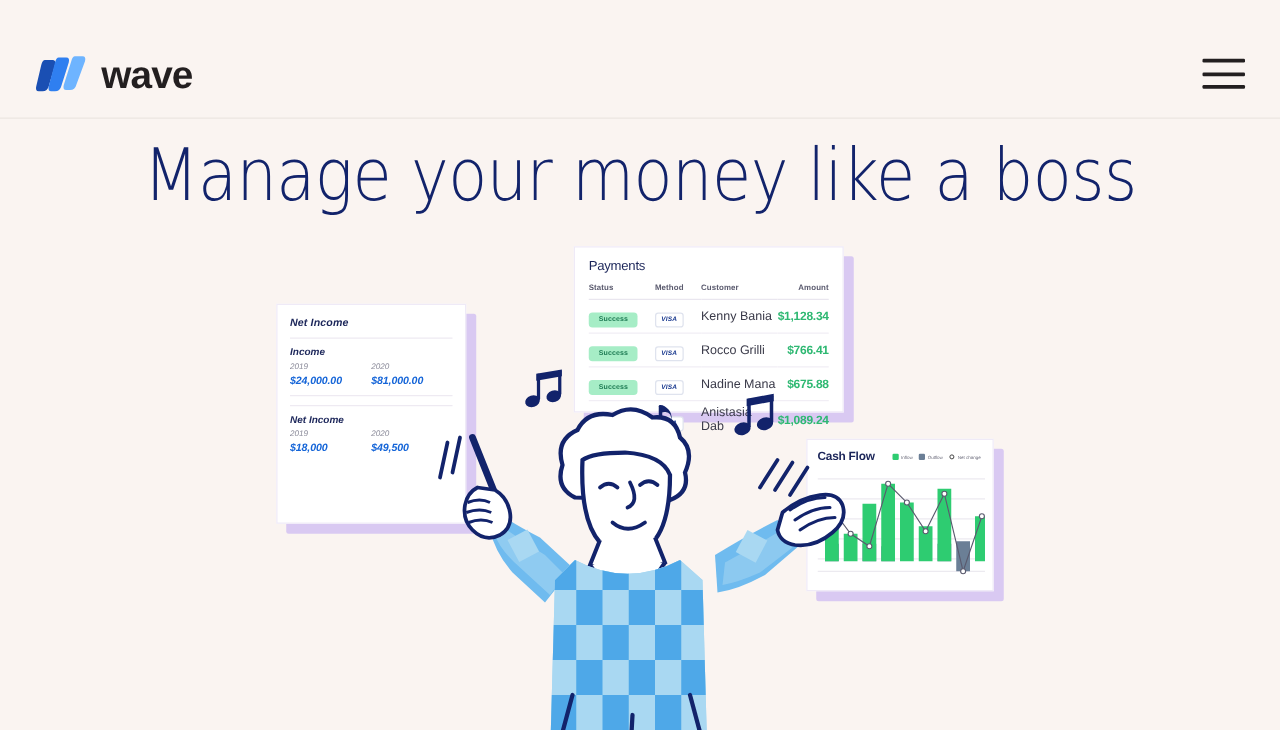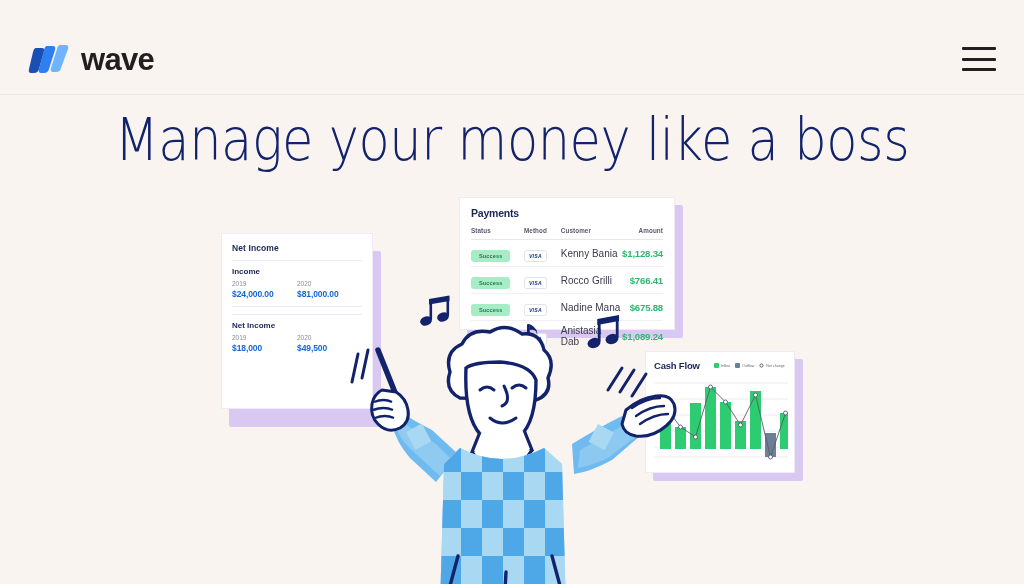--- a/index.html
+++ b/index.html
@@ -43,34 +43,34 @@
   
   .card {
     position: absolute; background: #ffffff;
     border: 1px solid #efeaf7;
   }
   .card-shadow {
     position: absolute; background: #d9c9f2; border-radius: 2px;
   }
 
   
-  #net-income-card { left: 221px; top: 209px; width: 152px; height: 176px; padding: 9px 10px 0 10px; }
+  #net-income-card { left: 221px; top: 219px; width: 152px; height: 176px; padding: 9px 10px 0 10px; font-style: italic; }
   #net-income-shadow { left: 229px; top: 227px; width: 152px; height: 176px; }
   .ni-title { font-size: 8.5px; font-weight: bold; color: #1b2559; letter-spacing: .1px; }
   .ni-rule { height: 1px; background: #eeeaf2; margin: 7px 0 6px 0; }
   .ni-section-label { font-size: 8px; font-weight: bold; color: #1b2559; margin-bottom: 4px; }
   .ni-row { display: flex; }
   .ni-col { width: 50%; }
   .ni-year { font-size: 6.5px; color: #8a8a99; margin-bottom: 2px; }
   .ni-val { font-size: 8.5px; font-weight: bold; color: #1565d8; letter-spacing: -.1px; }
 
   
   #payments-card { left: 459px; top: 173px; width: 216px; height: 133px; padding: 9px 11px 0 11px; }
   #payments-shadow { left: 467px; top: 181px; width: 216px; height: 133px; }
-  .pay-title { font-size: 10.5px; font-weight: bold; color: #1b2559; margin-bottom: 8px; letter-spacing: -.2px; }
+  .pay-title { font-size: 10.5px; font-weight: normal; color: #1b2559; margin-bottom: 8px; letter-spacing: -.2px; }
   .pay-table { width: 100%; border-collapse: collapse; }
   .pay-table th {
     font-size: 6.3px; font-weight: bold; color: #5a5a6e; text-align: left;
     padding-bottom: 5px; border-bottom: 1px solid #e9e6ef; letter-spacing: .1px;
   }
   .pay-table th.right, .pay-table td.right { text-align: right; }
   .pay-table td { padding: 4px 0 4px 0; border-bottom: 1px solid #f1eef5; vertical-align: middle; }
   .pay-table tr:last-child td { border-bottom: none; }
   .badge-success {
     display: inline-block; background: #a6edc6; color: #1c7a52;

